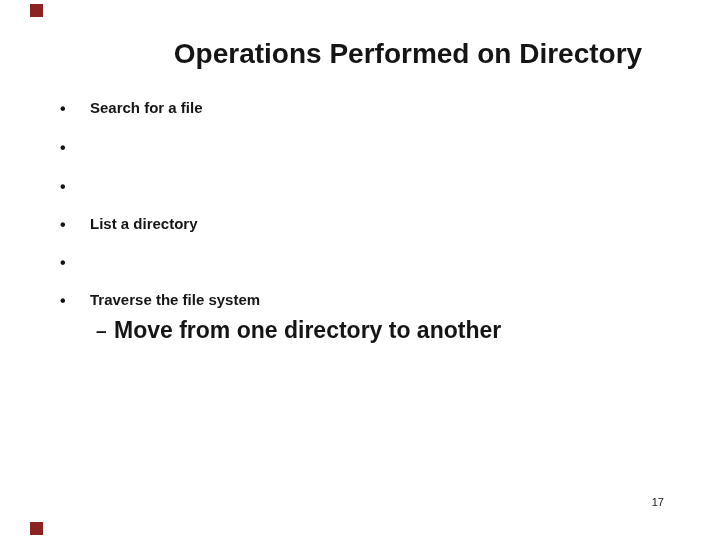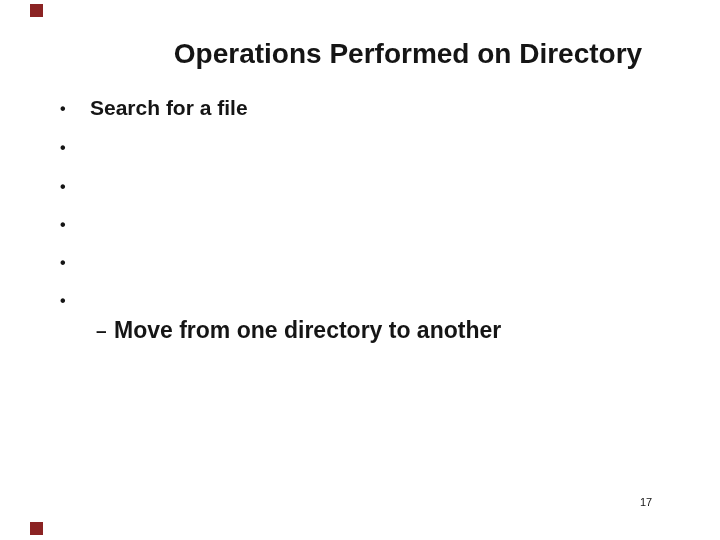--- a/index.html
+++ b/index.html
@@ -51,21 +51,21 @@
     width: 22px;
     font-size: 16px;
     font-weight: bold;
     line-height: 21px;
     text-align: left;
   }
   .bullet-row .label {
     position: absolute;
     left: 90px;
     top: 0;
-    font-size: 21px;
+    font-size: 15px;
     font-weight: bold;
     line-height: 25px;
     white-space: nowrap;
   }
   .row-0 { top: 95px; }
   .row-1 { top: 134px; }
   .row-2 { top: 173px; }
   .row-3 { top: 211px; }
   .row-4 { top: 249px; }
   .row-5 { top: 287px; }
@@ -92,21 +92,21 @@
     font-size: 23px;
     font-weight: bold;
     line-height: 23px;
     white-space: nowrap;
   }
   .page-number {
     position: absolute;
     left: 640px;
     top: 496px;
     width: 24px;
-    text-align: left;
+    text-align: right;
     font-size: 11px;
     font-weight: normal;
     color: #151515;
   }
 </style>
 </head>
 <body>
 
 <div class="slide">
 
@@ -122,28 +122,30 @@
   <div class="bullet-row row-1">
     <span class="glyph">•</span>
   </div>
 
   <div class="bullet-row row-2">
     <span class="glyph">•</span>
   </div>
 
   <div class="bullet-row row-3">
     <span class="glyph">•</span>
+    <span class="label">List a directory</span>
   </div>
 
   <div class="bullet-row row-4">
     <span class="glyph">•</span>
   </div>
 
   <div class="bullet-row row-5">
     <span class="glyph">•</span>
+    <span class="label">Traverse the file system</span>
   </div>
 
   <div class="sub-bullet-row">
     <span class="glyph">–</span>
     <span class="label">Move from one directory to another</span>
   </div>
 
   <div class="page-number">17</div>
 
   <div class="corner-accent bottom" style="background-color: rgb(139, 35, 35);"></div>

